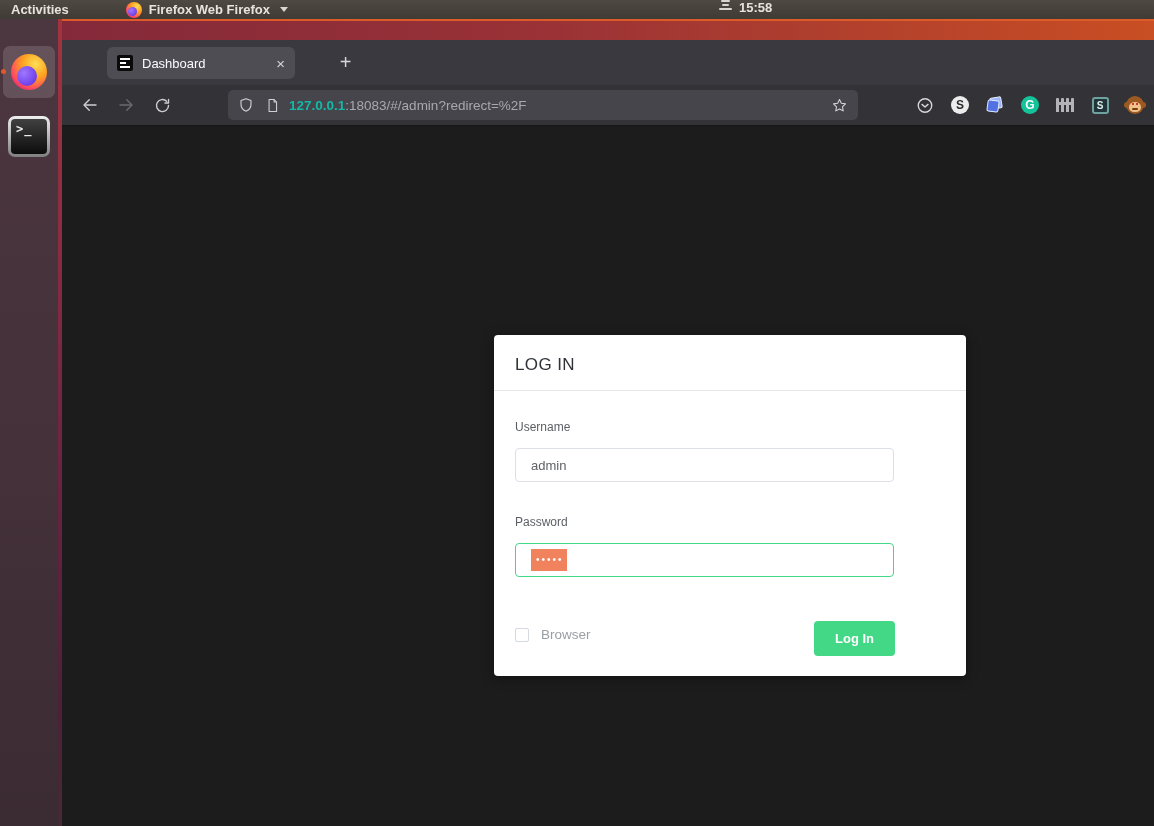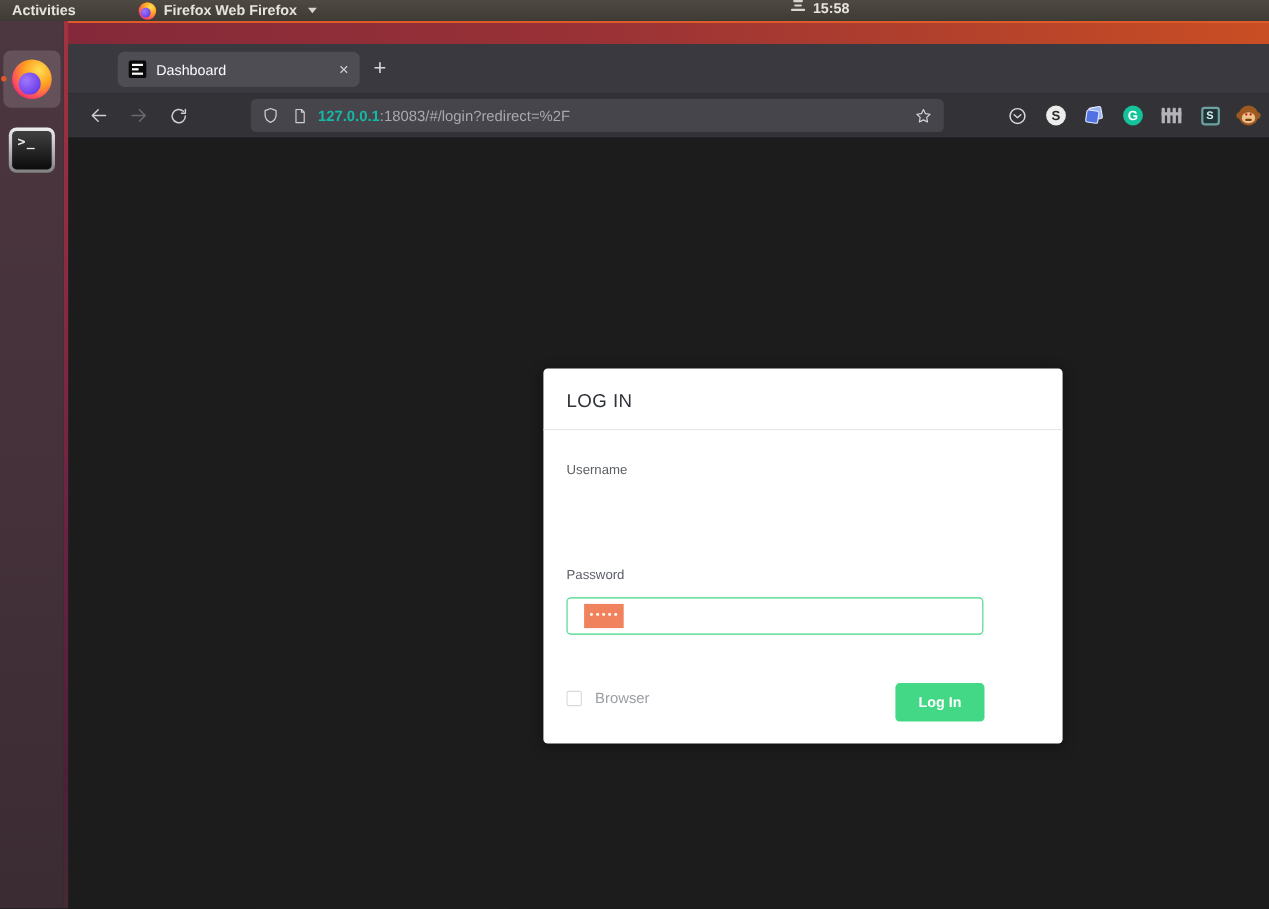--- a/index.html
+++ b/index.html
@@ -46,21 +46,21 @@
   .sliver{position:absolute;left:58px;top:19px;width:4px;bottom:0;z-index:45;
     background:linear-gradient(180deg,#a23440 0%, #8e2c42 25%, #6c2342 55%, #4d2038 85%, #452a34 100%);}
   .wallstrip{position:absolute;left:58px;top:19px;right:0;height:23px;z-index:30;
     background:linear-gradient(90deg,#84293a 0%, #9a3236 45%, #c94e23 100%);
     box-shadow:inset 0 2px 0 #dd5b28;}
 
   
   .window{position:absolute;left:62px;top:40px;right:0;bottom:0;z-index:40;background:#1c1c1c;}
 
   .tabbar{position:relative;height:45px;background:#3a393f;}
-  .tab{position:absolute;left:45px;top:7px;width:220px;height:32px;background:#4e4d54;border-radius:6px;
+  .tab{position:absolute;left:45px;top:7px;width:188px;height:32px;background:#4e4d54;border-radius:6px;
     display:flex;align-items:center;padding:0 10px;color:#fbfbfe;font-size:13px;}
   .favicon{width:16px;height:16px;background:#0a0a0a;border-radius:2px;margin-right:9px;
     padding:3px;display:flex;flex-direction:column;justify-content:space-between;}
   .favicon i{display:block;height:2px;background:#fff;}
   .fv1{width:10px;}.fv2{width:6px;}.fv3{width:10px;}
   .tab-close{margin-left:auto;color:#d3d3d8;font-size:15px;line-height:1;cursor:default;}
   .newtab{position:absolute;left:270px;top:9px;width:27px;height:27px;display:flex;align-items:center;
     justify-content:center;color:#d6d6da;font-size:20px;font-weight:normal;}
 
   .navbar{position:relative;height:41px;background:#333237;border-bottom:1px solid #151518;}
@@ -193,21 +193,21 @@
     <div class="urlbar">
       <svg width="16" height="16" viewBox="0 0 24 24" fill="none" stroke="#cfcfd4" stroke-width="1.7" stroke-linejoin="round">
           <path d="M12 2.5l7.5 2.8V11c0 4.8-3.2 8.7-7.5 10.4C7.7 19.7 4.5 15.8 4.5 11V5.3z"></path>
         </svg>
       <span class="pageicon">
         <svg width="15" height="15" viewBox="0 0 24 24" fill="none" stroke="#cfcfd4" stroke-width="1.7" stroke-linejoin="round">
             <path d="M6.5 2.5h8l4 4v15h-12z"></path>
             <path d="M14.5 2.5v4h4"></path>
           </svg>
       </span>
-      <span class="url-text"><span class="url-host">127.0.0.1</span><span class="url-rest">:18083/#/login?redirect=%2F</span></span>
+      <span class="url-text"><span class="url-host">127.0.0.1</span><span class="url-rest">:18083/#/admin?redirect=%2F</span></span>
       <span class="star-btn">
         <svg width="17" height="17" viewBox="0 0 24 24" fill="none" stroke="#d6d6da" stroke-width="1.5" stroke-linejoin="round">
             <path d="M12 3.6l2.6 5.3 5.8.8-4.2 4.1 1 5.8L12 16.9l-5.2 2.7 1-5.8-4.2-4.1 5.8-.8z"></path>
           </svg>
       </span>
     </div>
 
     <div class="extrow">
       <span class="ext">
         <svg width="19" height="19" viewBox="0 0 24 24" fill="none" stroke="#d8d8dc" stroke-width="1.8" stroke-linecap="round" stroke-linejoin="round">
@@ -253,20 +253,21 @@
     </div>
   </div>
 
   <div class="content"></div>
 
   <div class="card">
     <div class="card-title">LOG IN</div>
     <div class="card-divider"></div>
 
     <div class="flabel lbl-user">Username</div>
+    <input class="tinput in-user" type="text" value="admin" style="">
 
     <div class="flabel lbl-pass">Password</div>
     <div class="pass-box">
       <span class="pass-sel">•••••</span>
     </div>
 
     <div class="checkbox"></div>
     <div class="remember">Browser</div>
     <button class="login-btn">Log In</button>
   </div>

